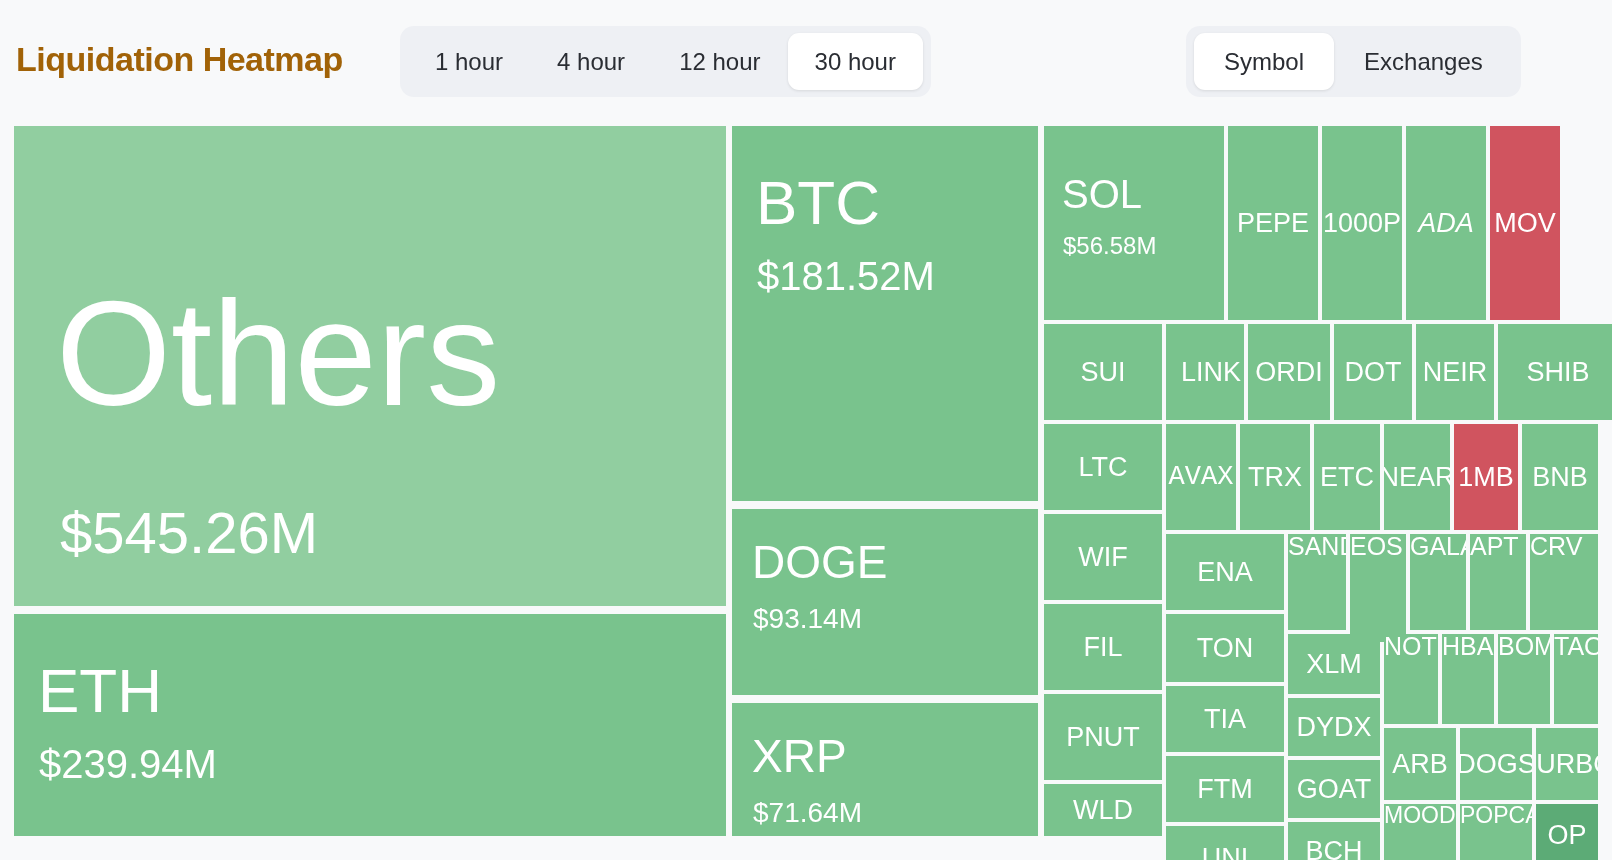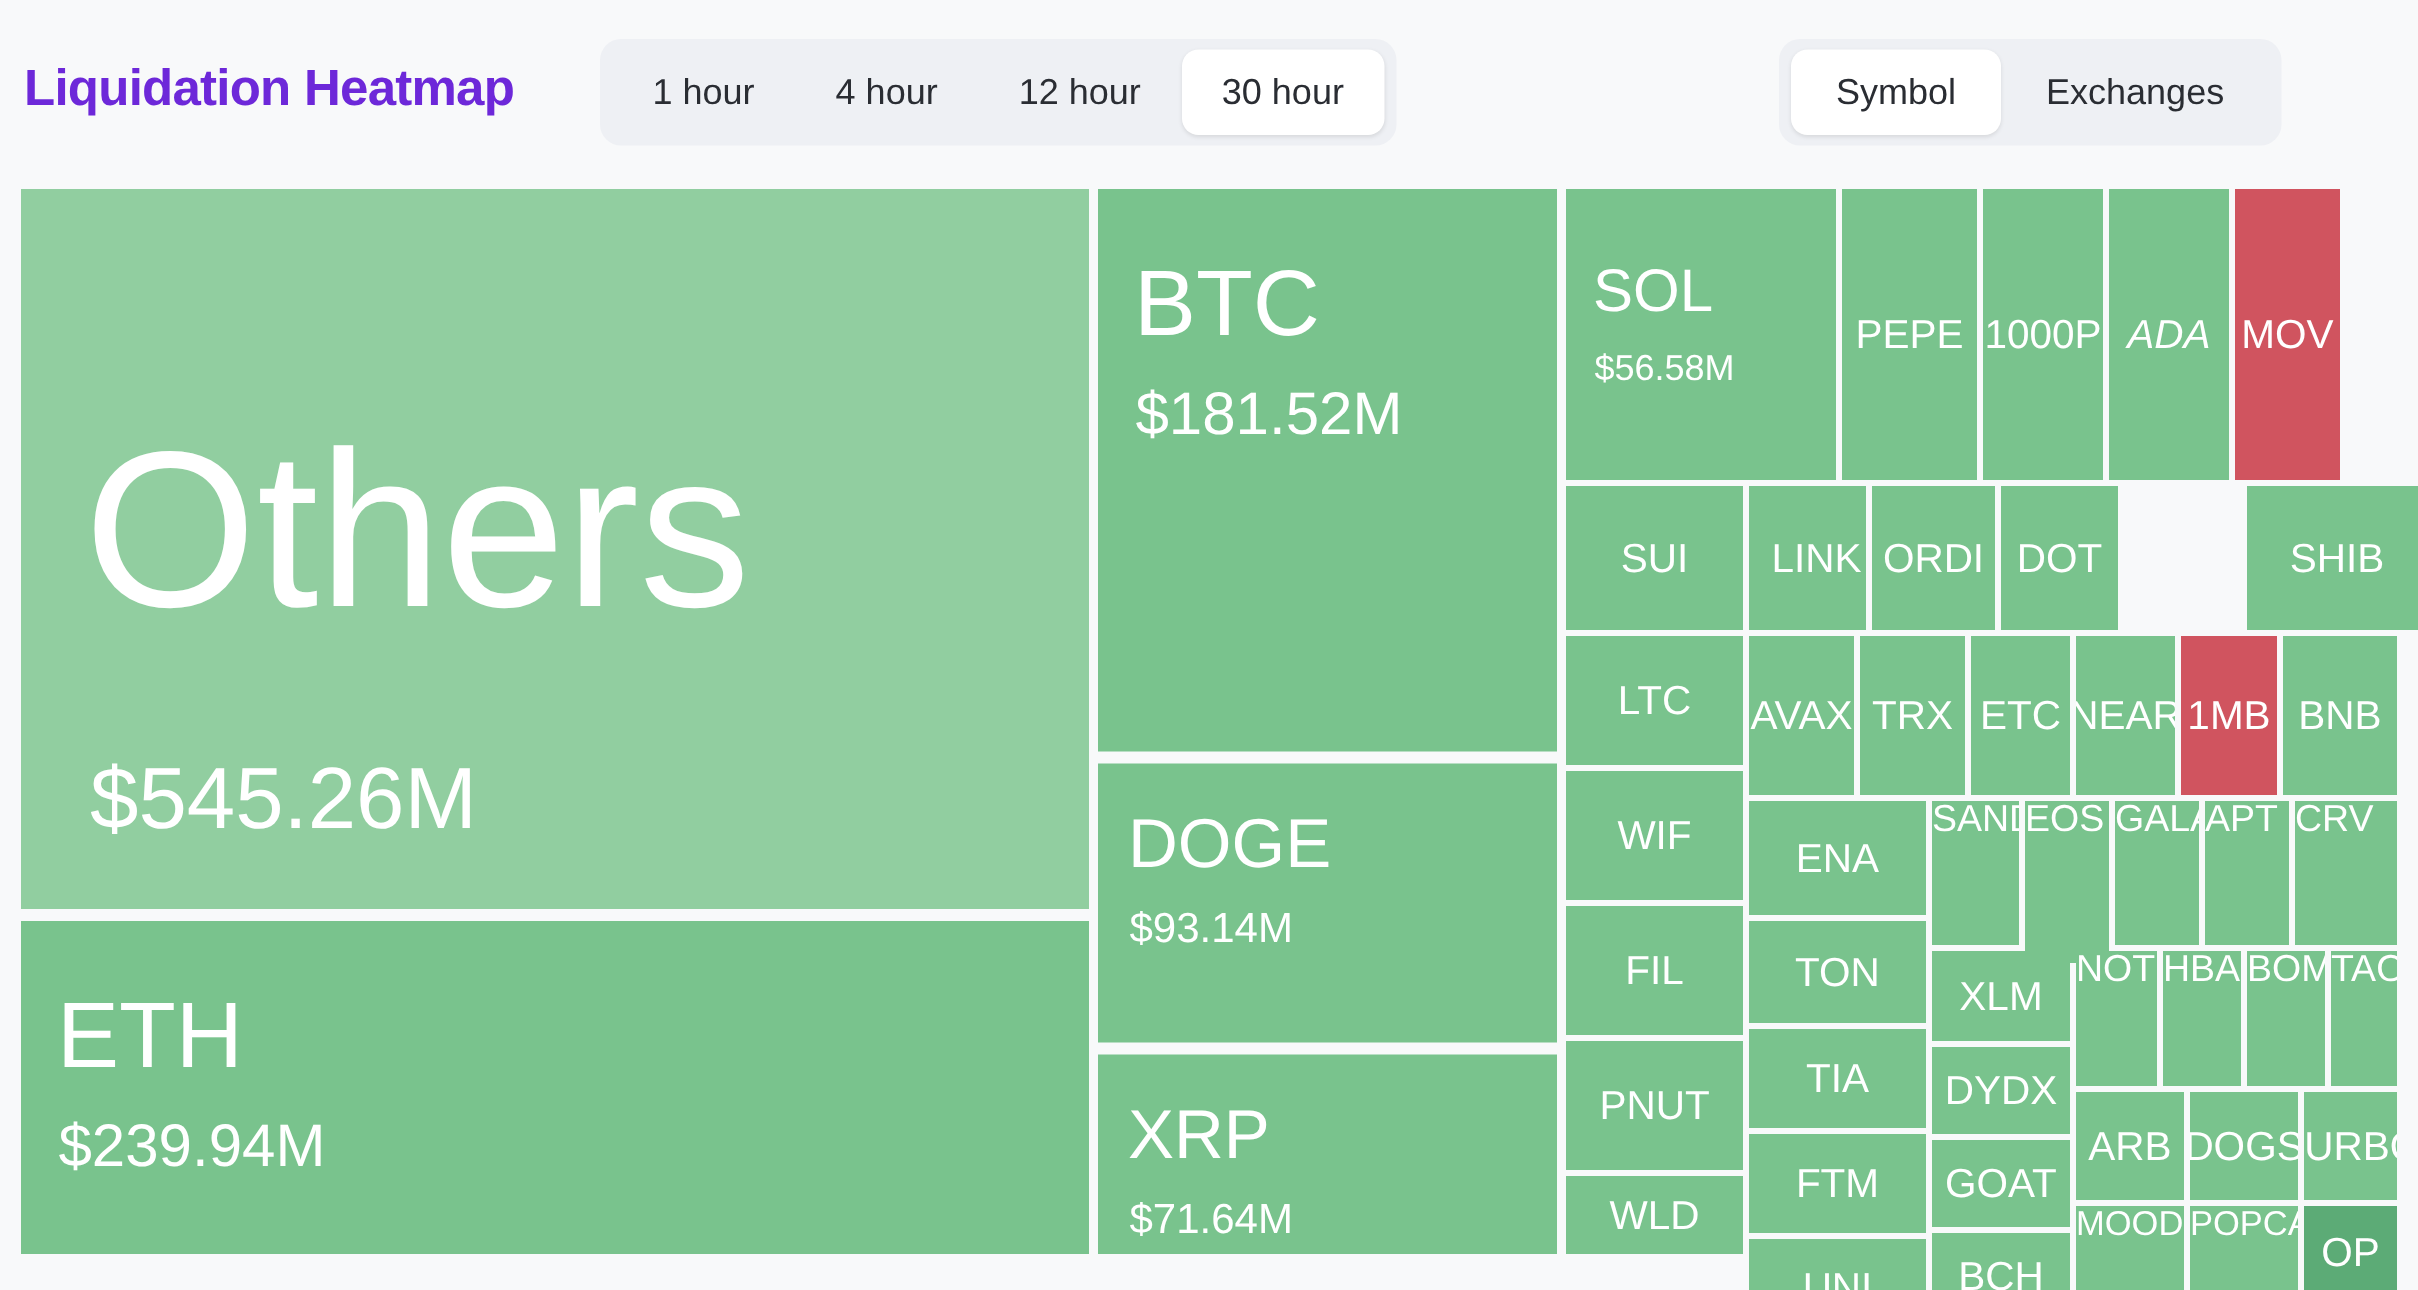--- a/index.html
+++ b/index.html
@@ -18,21 +18,21 @@
     width: 1612px; height: 122px;
     background: #f8f9fa;
     display: flex;
     align-items: center;
   }
   #page-title {
     position: absolute;
     left: 16px; top: 40px;
     font-size: 34px;
     font-weight: bold;
-    color: #6d28d9;
+    color: #a16207;
     letter-spacing: -0.5px;
     white-space: nowrap;
   }
 
   
   #timeframe-group {
     position: absolute;
     left: 400px; top: 26px;
     height: 71px;
     background: #eef0f4;
@@ -206,27 +206,30 @@
     </div>
     <div class="tile sz-c" style="left: 1166px; top: 202px; width: 78px; height: 96px; background: rgb(121, 195, 141); padding-left: 12px;">
       <div class="t-name">LINK</div>
     </div>
     <div class="tile sz-c" style="left: 1248px; top: 202px; width: 82px; height: 96px; background: rgb(121, 195, 141);">
       <div class="t-name">ORDI</div>
     </div>
     <div class="tile sz-c" style="left: 1334px; top: 202px; width: 78px; height: 96px; background: rgb(121, 195, 141);">
       <div class="t-name">DOT</div>
     </div>
+    <div class="tile sz-c" style="left: 1416px; top: 202px; width: 78px; height: 96px; background: rgb(121, 195, 141);">
+      <div class="t-name">NEIR</div>
+    </div>
     <div class="tile sz-c" style="left: 1498px; top: 202px; width: 120px; height: 96px; background: rgb(121, 195, 141);">
       <div class="t-name">SHIB</div>
     </div>
     <div class="tile sz-c" style="left: 1044px; top: 302px; width: 118px; height: 86px; background: rgb(121, 195, 141);">
       <div class="t-name">LTC</div>
     </div>
-    <div class="tile sz-c" style="left: 1166px; top: 302px; width: 70px; height: 106px; background: rgb(121, 195, 141);">
+    <div class="tile sz-c" style="left: 1166px; top: 302px; width: 70px; height: 106px; background: rgb(121, 195, 141); font-family: Liberation Mono, monospace;">
       <div class="t-name">AVAX</div>
     </div>
     <div class="tile sz-c" style="left: 1240px; top: 302px; width: 70px; height: 106px; background: rgb(121, 195, 141);">
       <div class="t-name">TRX</div>
     </div>
     <div class="tile sz-c" style="left: 1314px; top: 302px; width: 66px; height: 106px; background: rgb(121, 195, 141);">
       <div class="t-name">ETC</div>
     </div>
     <div class="tile sz-c" style="left: 1384px; top: 302px; width: 66px; height: 106px; background: rgb(121, 195, 141);">
       <div class="t-name">NEAR</div>

